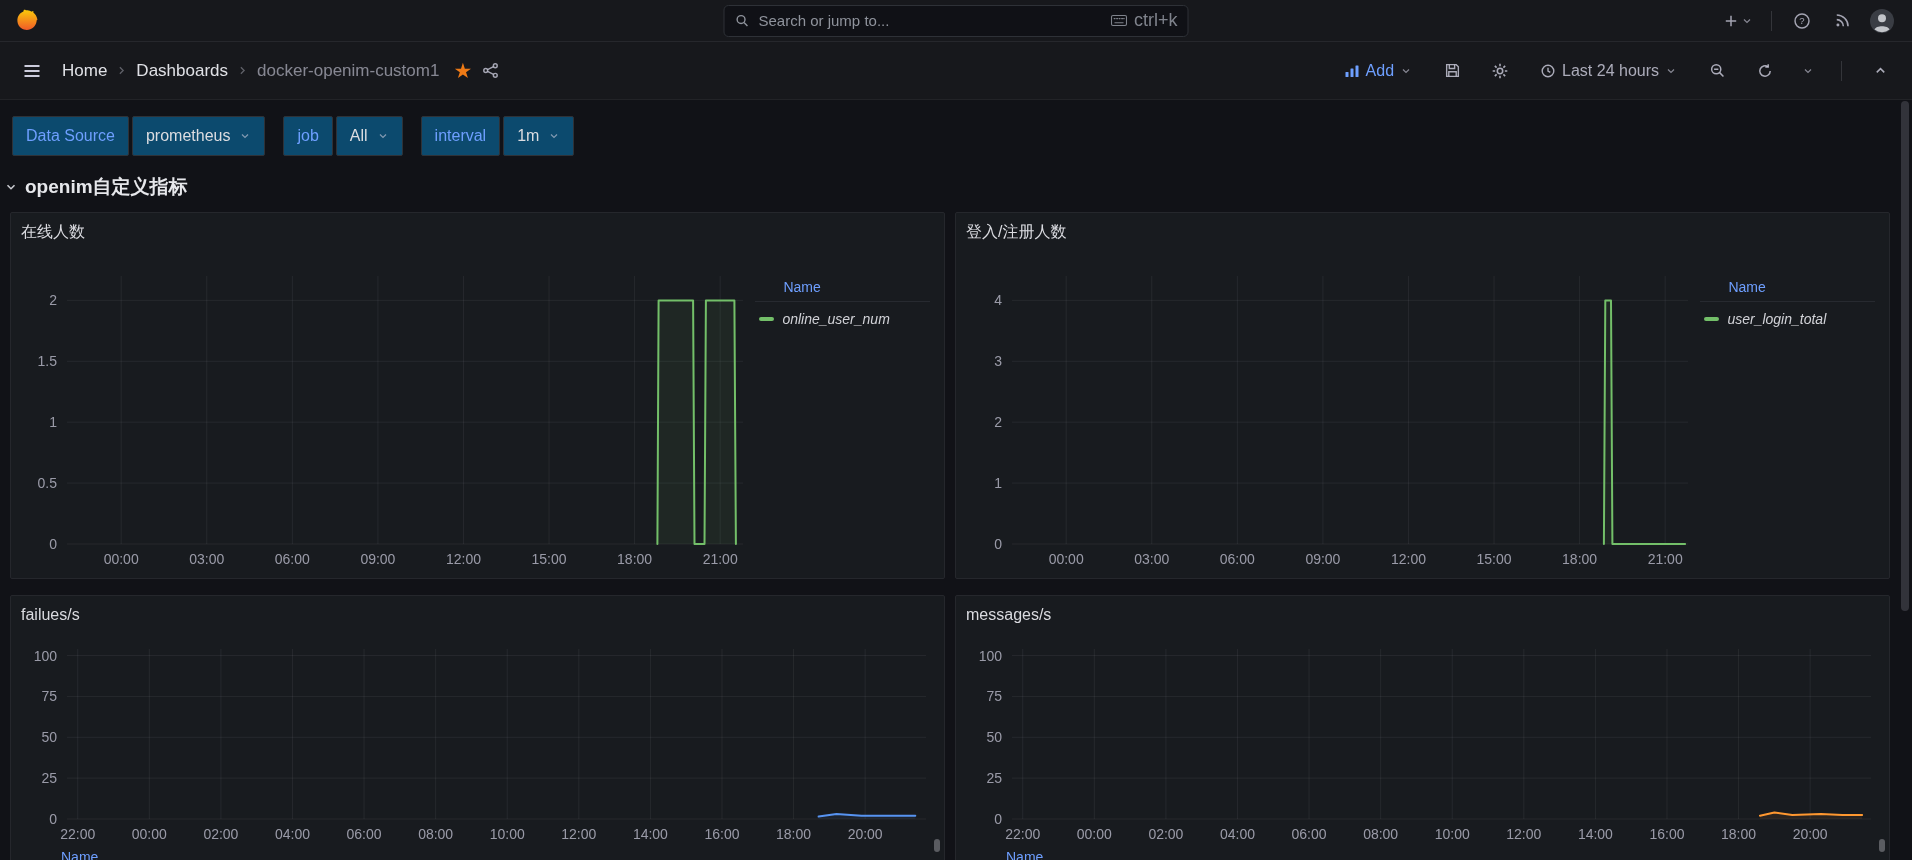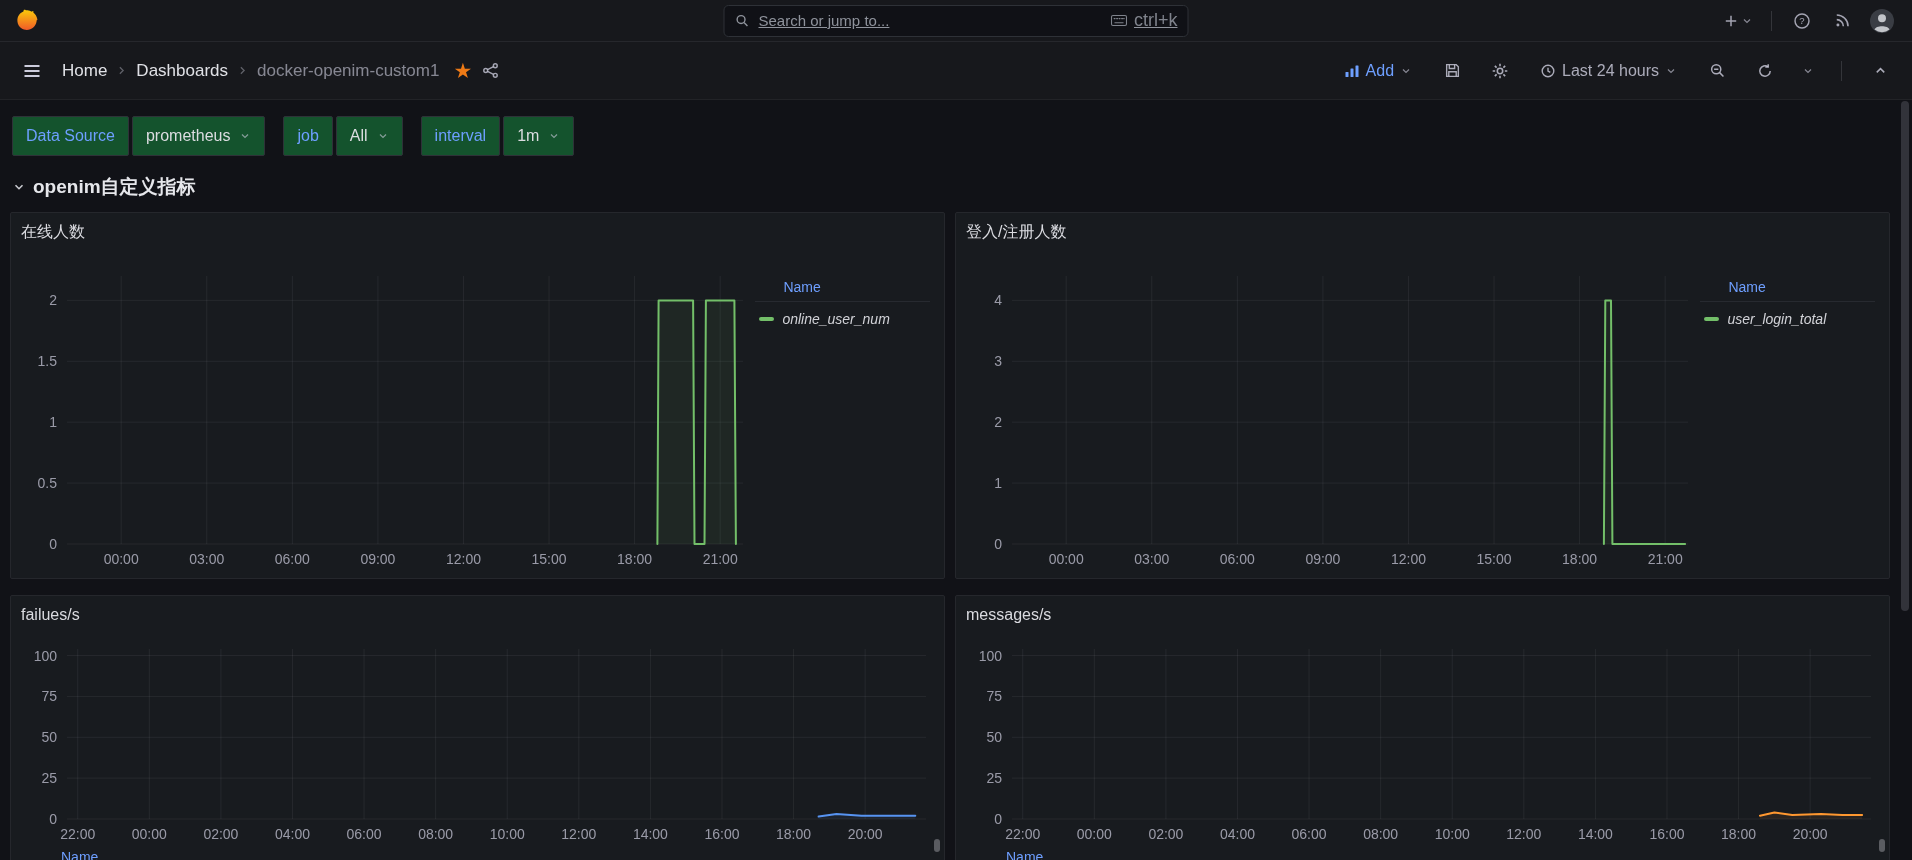--- a/index.html
+++ b/index.html
@@ -7,21 +7,21 @@
               font-family:"Liberation Sans", sans-serif; color:#ccccdc; }
   button { background:none; border:none; color:inherit; font:inherit; cursor:pointer;
            display:flex; align-items:center; gap:6px; }
   svg { display:block; }
 
   
   .topbar { height:42px; background:#17181c; border-bottom:1px solid #26272c;
             display:flex; align-items:center; padding:0 14px; position:relative; z-index:3; }
   .searchbox { position:absolute; left:50%; transform:translateX(-50%); width:465px; height:32px;
                background:#101116; border:1px solid #2e3137; border-radius:5px;
-               display:flex; align-items:center; padding:0 10px; gap:9px; color:#8f939c; font-size:15px;text-decoration:underline; }
+               display:flex; align-items:center; padding:0 10px; gap:9px; color:#8f939c; font-size:15px; }
   .searchbox .hint { margin-left:auto; display:flex; align-items:center; gap:6px; color:#7f838c; font-size:18px; }
   .top-right { margin-left:auto; display:flex; align-items:center; gap:8px; color:rgba(204,204,220,0.78); }
   .icon-btn { width:32px; height:32px; justify-content:center; border-radius:4px; }
   .icon-btn.pair { width:auto; padding:0 4px; gap:2px; }
   .v-divider { width:1px; height:20px; background:rgba(204,204,220,0.16); margin:0 6px; }
 
   
   .navbar { height:58px; background:#17181c; border-bottom:1px solid #222327;
             display:flex; align-items:center; padding:0 16px; position:relative; z-index:2; }
   .crumbs { display:flex; align-items:center; gap:8px; font-size:17px; margin-left:14px; }
@@ -32,27 +32,27 @@
   .share-btn { margin-left:10px; color:rgba(204,204,220,0.78); }
   .nav-right { margin-left:auto; display:flex; align-items:center; gap:16px;
                color:rgba(204,204,220,0.82); font-size:16px; }
   .txt-btn { padding:0 8px; height:34px; border-radius:4px; }
   .txt-btn.blue { color:#6e9fff; }
 
   
   .filters { display:flex; gap:18px; padding:16px 0 0 12px; }
   .filter-pair { display:flex; gap:3px; }
   .filter-label,.filter-value { height:40px; display:flex; align-items:center; padding:0 13px;
-      border:1px solid #2e3238; border-radius:2px; background:#14532d; font-size:16px; }
+      border:1px solid #2e3238; border-radius:2px; background:#0c4a6e; font-size:16px; }
   .filter-label { color:#6e9fff; }
   .filter-value { color:#dcdde1; gap:9px; }
   .caret { color:rgba(204,204,220,0.62); display:flex; }
 
   
-  .section-header { display:flex; align-items:center; gap:7px; padding:18px 0 0 12px;
+  .section-header { display:flex; align-items:center; gap:7px; padding:18px 0 0 4px;
                     font-size:19px; font-weight:700; color:#e6e7eb; }
 
   
   .dash { display:grid; grid-template-columns:935px 935px; gap:16px 10px; padding:12px 22px 0 10px; }
   .panel { position:relative; background:#181b1f; border:1px solid #25272c; border-radius:2px;
            height:367px; padding:5px 10px 0; overflow:hidden; }
   .panel-title { font-size:16px; line-height:28px; color:#dadbe0; font-weight:500; }
   .panel-body { display:flex; }
   .panel.row2 .panel-body { flex-direction:column; }
   svg.chart text { font:14px "Liberation Sans", sans-serif; fill:rgba(204,204,220,0.72); }

